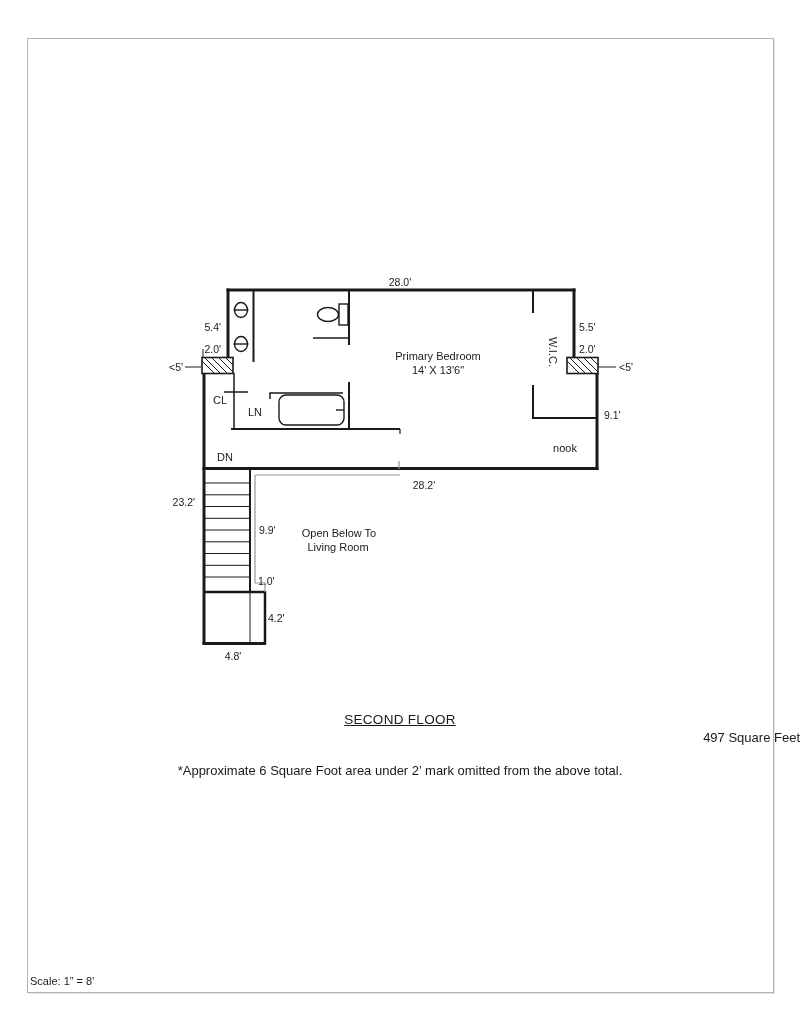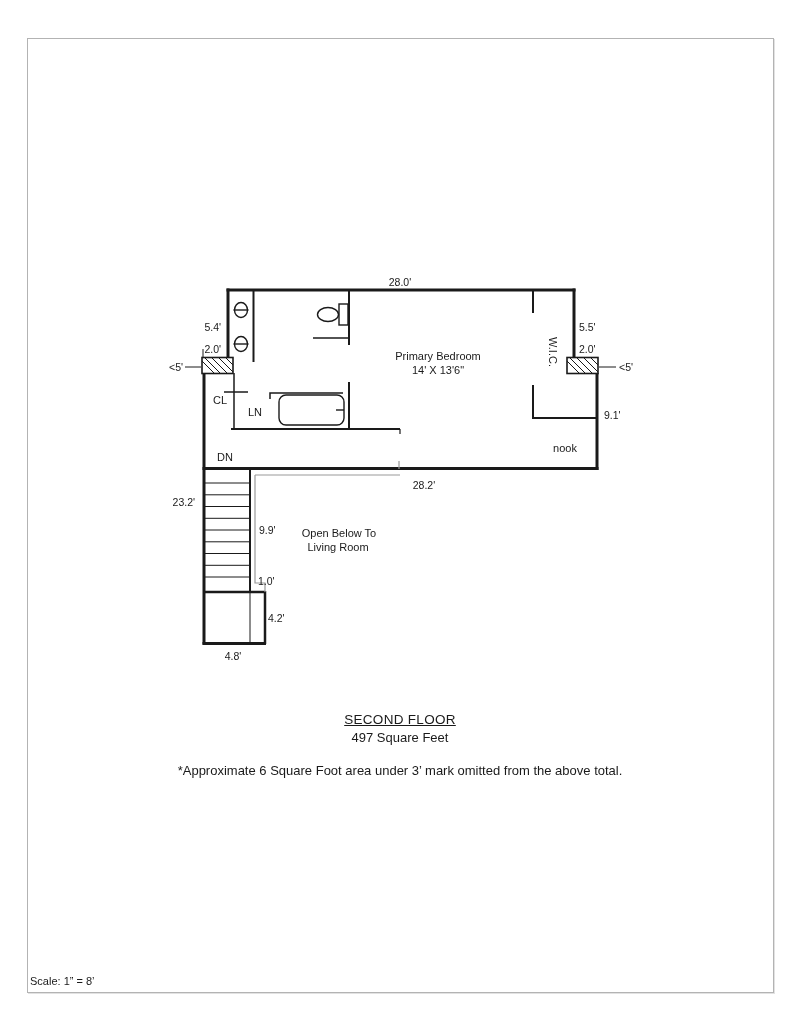--- a/index.html
+++ b/index.html
@@ -4,21 +4,21 @@
 <style>
   html,body{margin:0;padding:0;background:#ffffff;}
   body{width:800px;height:1034px;position:relative;font-family:"Liberation Sans",sans-serif;color:#1a1a1a;}
   .page-border{position:absolute;left:27px;top:38px;width:745px;height:953px;border:1px solid #b3b3b3;box-shadow:1px 1px 0 #e2e2e2;}
   svg{position:absolute;left:0;top:0;}
   svg text{fill:#1a1a1a;font-family:"Liberation Sans",sans-serif;}
   .dim{font-size:10.5px;}
   .room{font-size:11px;}
   .title-block{position:absolute;left:0;top:712px;width:800px;text-align:center;}
   .floor-title{font-size:13.5px;text-decoration:underline;letter-spacing:0.3px;}
-  .floor-area{font-size:13px;margin-top:3px;}
+  .floor-area{font-size:13px;margin-top:3px;text-align:right;}
   .footnote{position:absolute;left:0;top:763px;width:800px;text-align:center;font-size:13px;}
   .scale-note{position:absolute;left:30px;top:975px;font-size:11px;text-align:center;}
 </style>
 </head>
 <body>
 
 <div class="page-border"></div>
 
 <svg width="800" height="1034" viewBox="0 0 800 1034">
 
@@ -139,14 +139,14 @@
     <text x="225" y="461" text-anchor="middle">DN</text>
     <text x="339" y="537" text-anchor="middle">Open Below To</text>
     <text x="338" y="551" text-anchor="middle">Living Room</text>
   </g>
 </svg>
 
 <div class="title-block">
   <div class="floor-title">SECOND FLOOR</div>
   <div class="floor-area">497 Square Feet</div>
 </div>
-<div class="footnote">*Approximate 6 Square Foot area under 3’ mark omitted from the above total.</div>
+<div class="footnote">*Approximate 6 Square Foot area under 2’ mark omitted from the above total.</div>
 <div class="scale-note">Scale: 1” = 8’</div>
 
 </body></html>

